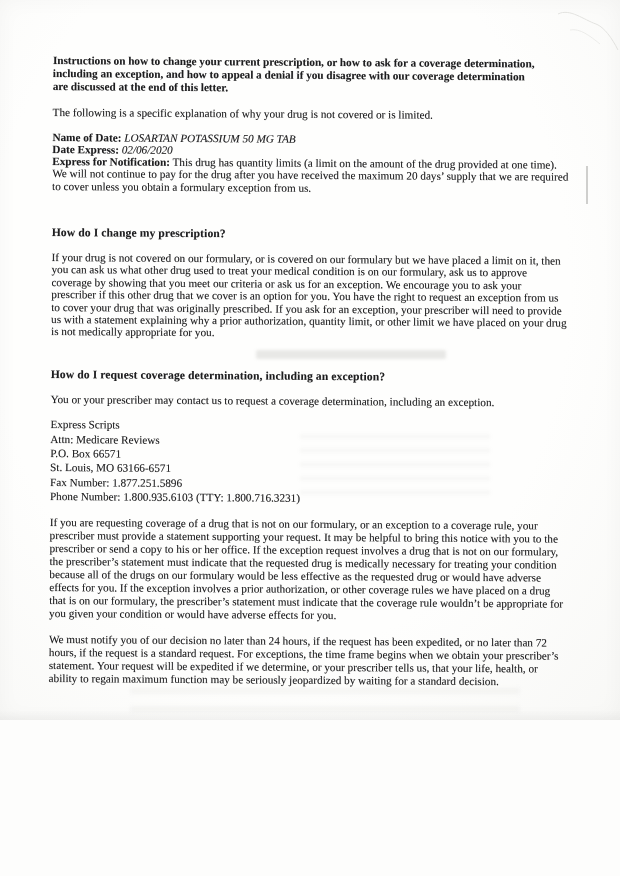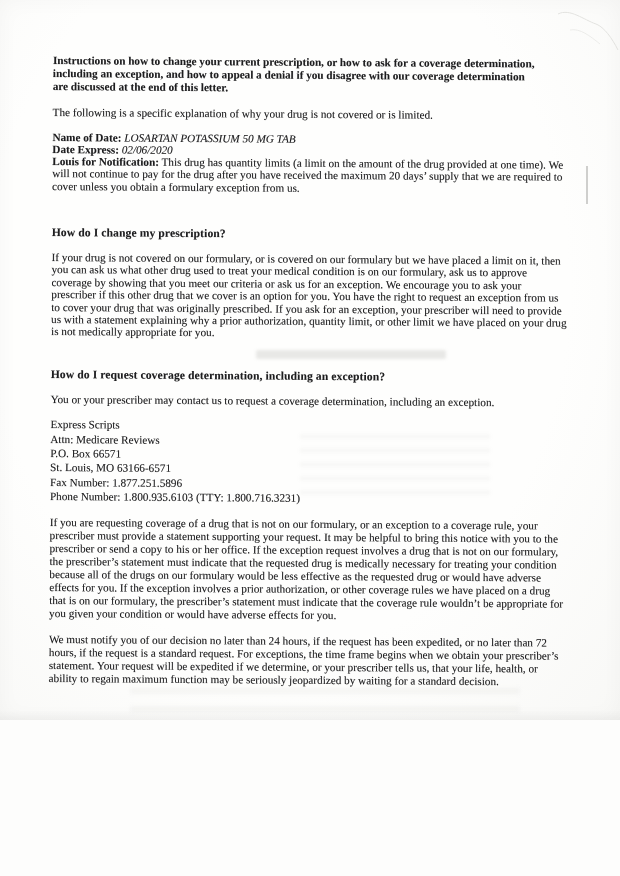--- a/index.html
+++ b/index.html
@@ -60,21 +60,21 @@
 
   <div class="content">
 
     <p class="intro">Instructions on how to change your current prescription, or how to ask for a coverage determination, including an exception, and how to appeal a denial if you disagree with our coverage determination are discussed at the end of this letter.</p>
 
     <p class="explanation">The following is a specific explanation of why your drug is not covered or is limited.</p>
 
     <div class="drug-block">
       <div class="line"><span class="bold">Name of Date:</span> <span class="italic">LOSARTAN POTASSIUM 50 MG TAB</span></div>
       <div class="line"><span class="bold">Date Express:</span> <span class="italic">02/06/2020</span></div>
-      <div class="reason-par"><span class="bold">Louis for Notification:</span> <span>This drug has quantity limits (a limit on the amount of the drug provided at one time). We will not continue to pay for the drug after you have received the maximum 20 days’ supply that we are required to cover unless you obtain a formulary exception from us.</span></div>
+      <div class="reason-par"><span class="bold">Express for Notification:</span> <span>This drug has quantity limits (a limit on the amount of the drug provided at one time). We will not continue to pay for the drug after you have received the maximum 20 days’ supply that we are required to cover unless you obtain a formulary exception from us.</span></div>
     </div>
 
     <h2 class="qhead">How do I change my prescription?</h2>
 
     <p class="body-par">If your drug is not covered on our formulary, or is covered on our formulary but we have placed a limit on it, then you can ask us what other drug used to treat your medical condition is on our formulary, ask us to approve coverage by showing that you meet our criteria or ask us for an exception. We encourage you to ask your prescriber if this other drug that we cover is an option for you. You have the right to request an exception from us to cover your drug that was originally prescribed. If you ask for an exception, your prescriber will need to provide us with a statement explaining why a prior authorization, quantity limit, or other limit we have placed on your drug is not medically appropriate for you.</p>
 
     <h2 class="qhead">How do I request coverage determination, including an exception?</h2>
 
     <p class="contact-par">You or your prescriber may contact us to request a coverage determination, including an exception.</p>
 

